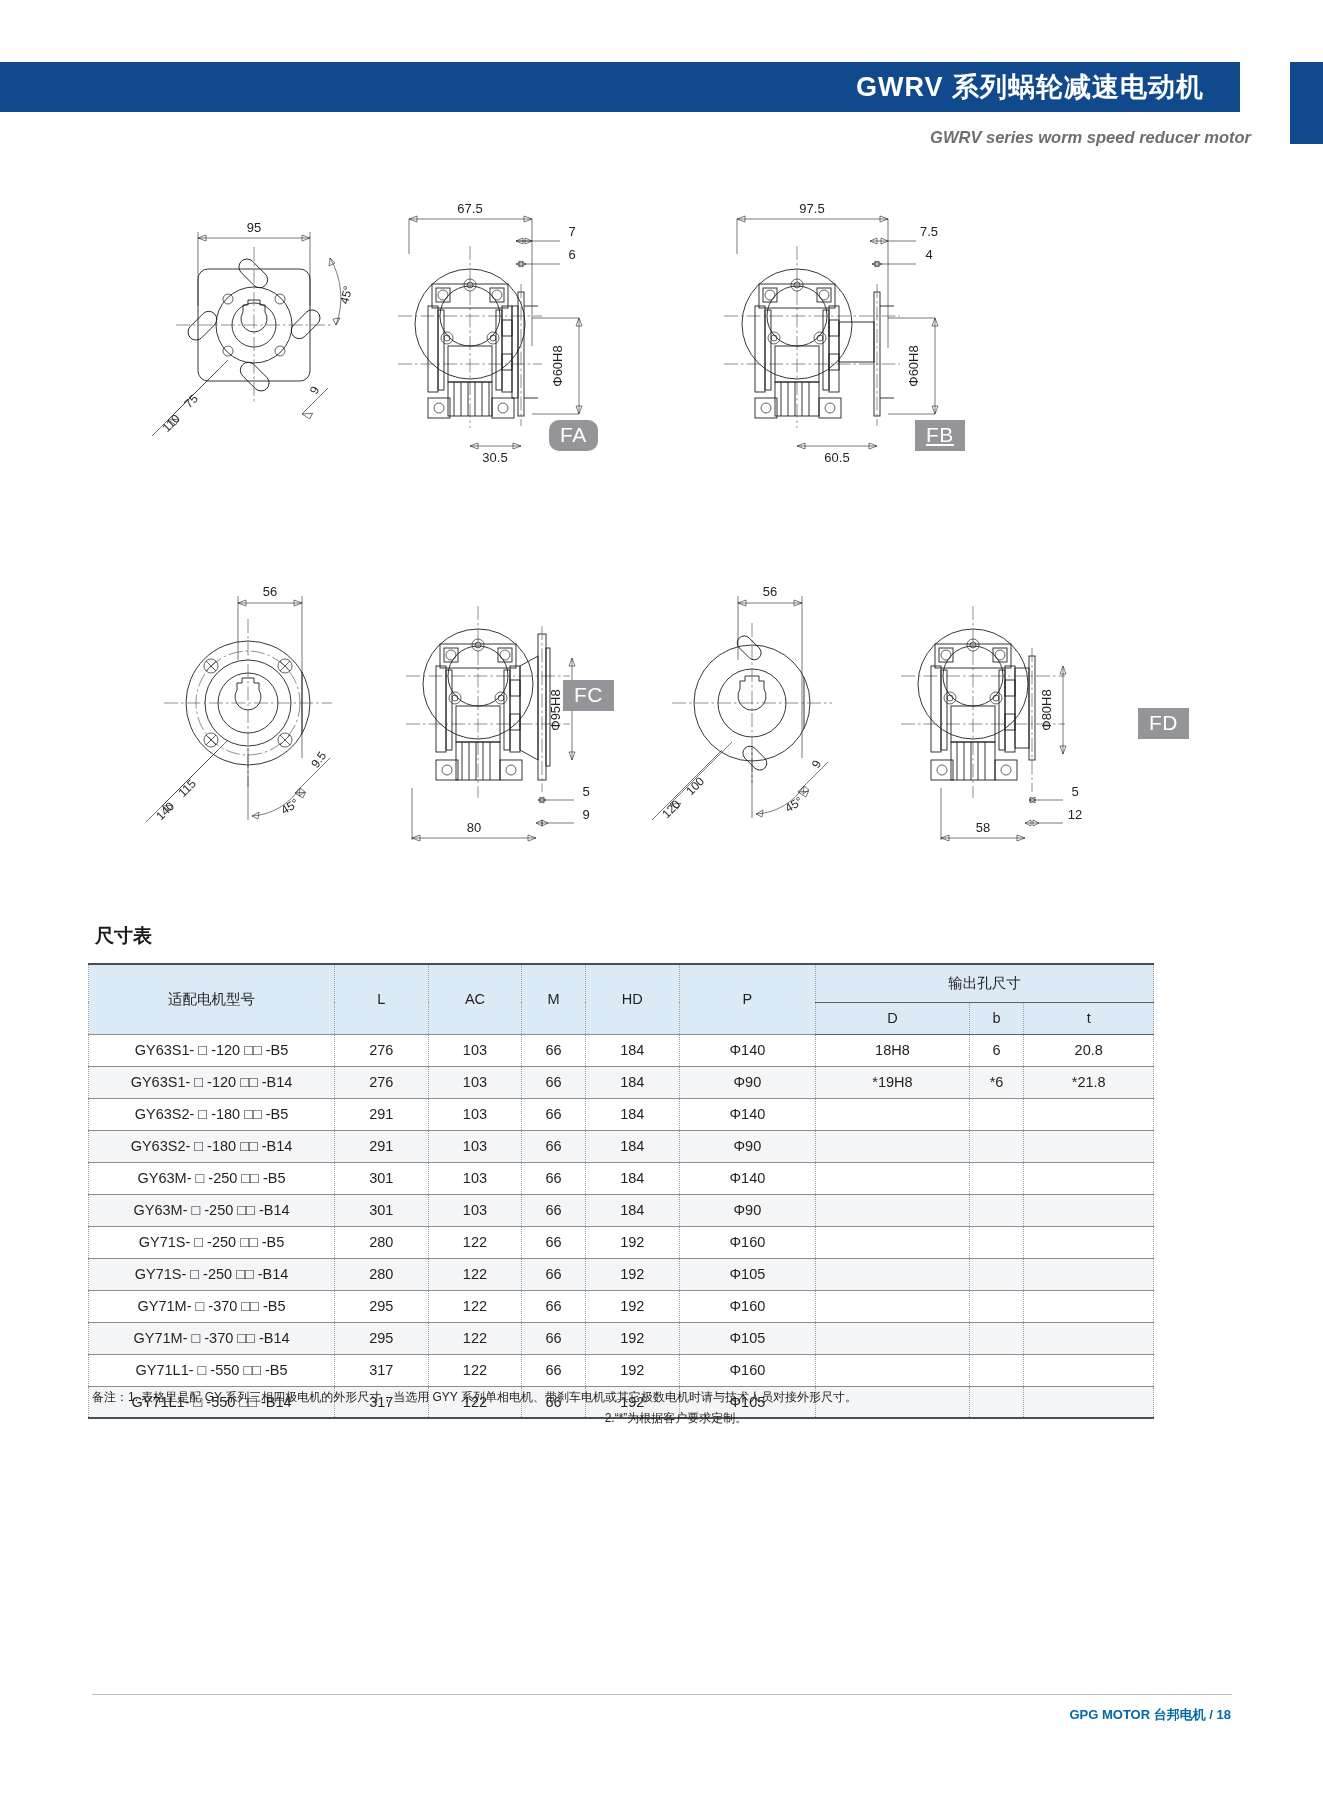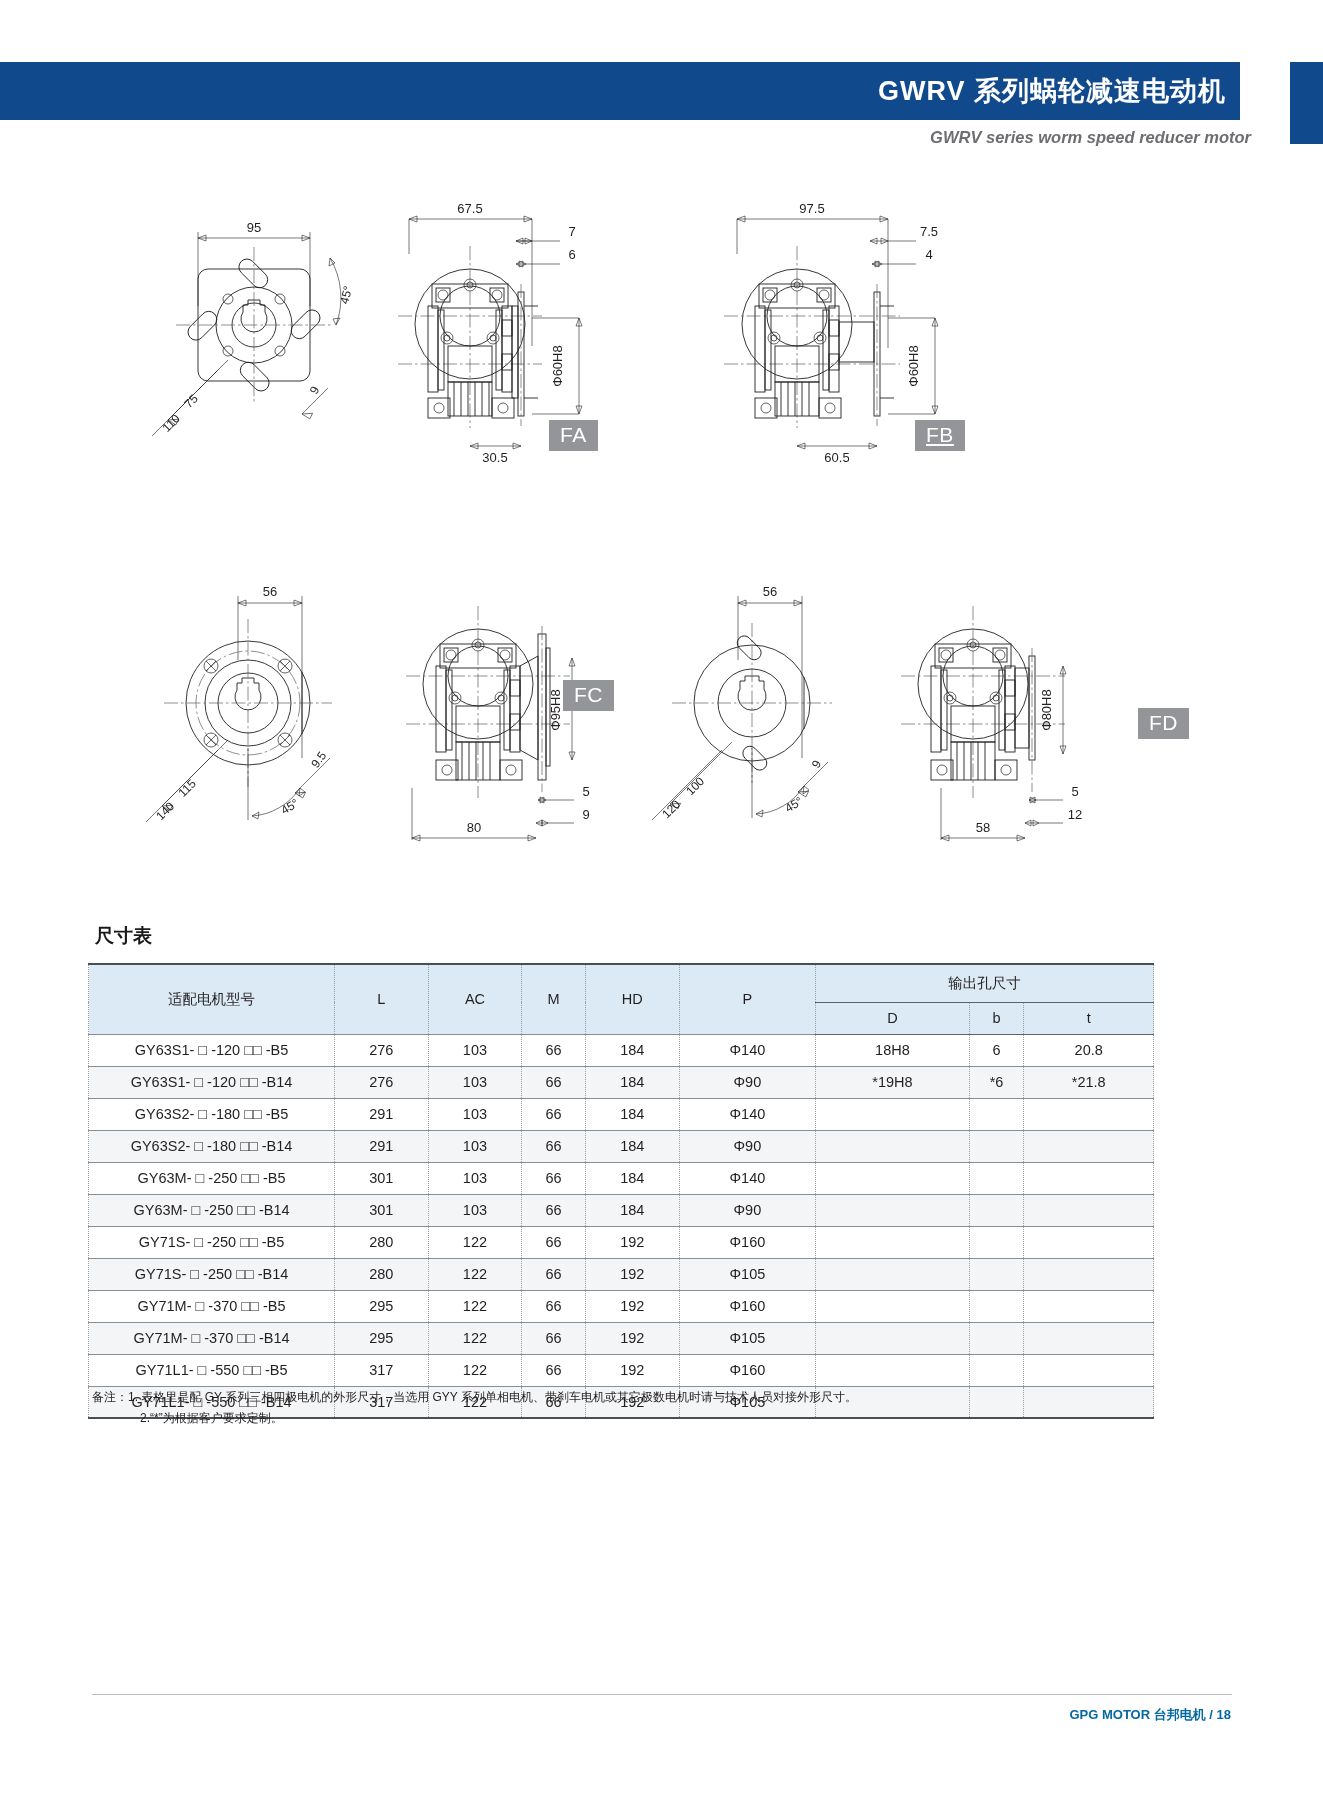--- a/index.html
+++ b/index.html
@@ -10,24 +10,24 @@
     font-family:"Liberation Sans","DejaVu Sans",sans-serif;
     color:#231f20;
     position:relative;
     overflow:hidden;
   }
 
   
   .header-wrap { position:relative; width:100%; height:170px; }
   .header-bar {
     position:absolute; left:0; top:62px;
-    width:1240px; height:58px;
+    width:1240px; height:50px;
     background:#10498c;
     display:flex; align-items:center; justify-content:flex-end;
-    padding-right:14px;
+    padding-right:36px;
   }
   .header-title {
     color:#ffffff;
     font-size:27px;
     font-weight:bold;
     letter-spacing:1px;
     white-space:nowrap;
   }
   .header-tab {
     position:absolute; left:1290px; top:62px;
@@ -98,21 +98,21 @@
   .tbl-top-rule { border-top:2px solid #4a4f54; }
   .tbl-bot-rule { border-bottom:2px solid #4a4f54; }
   .hdr-sep { border-bottom:1px solid #5f6368; }
 
   
   .notes {
     position:absolute; left:92px; top:1387px;
     font-size:12px; line-height:1.75; color:#231f20;
     width:1120px;
   }
-  .notes .l2 { margin-left:48px; }
+  .notes .l2 { margin-left:48px;text-align:center; }
 
   
   .footer-rule {
     position:absolute; left:92px; top:1694px;
     width:1140px; height:1px; background:#b9bcc0;
   }
   .footer-text {
     position:absolute; right:92px; top:1706px;
     font-size:13px; font-weight:bold; color:#0369a1;
     white-space:nowrap;
@@ -270,21 +270,21 @@
       <line class="ln-dim" x1="140" y1="130" x2="187" y2="130"></line>
       <line class="ln-dim" x1="140" y1="226" x2="187" y2="226"></line>
       <text class="dimtxt" x="170" y="178" text-anchor="middle" transform="rotate(-90 170 178)">Φ60H8</text>
 
       <line class="ln-dim" x1="78" y1="258" x2="129" y2="258"></line>
       <path class="ln-dim" d="M78 258 l8 -3 v6 z" fill="#231f20"></path>
       <path class="ln-dim" d="M129 258 l-8 -3 v6 z" fill="#231f20"></path>
       <text class="dimtxt" x="103" y="274" text-anchor="middle">30.5</text>
     </svg>
   </div>
-  <div class="badge" style="left:549px; top:250px;">FA</div>
+  <div class="badge" style="left:549px; top:250px;border-radius:10px;">FA</div>
 
   <div class="dwg" style="left:700px; top:18px;">
     <svg width="290" height="280" viewBox="0 0 290 280">
 
       <line class="ln-dim" x1="37" y1="31" x2="188" y2="31"></line>
       <path class="ln-dim" d="M37 31 l8 -3 v6 z" fill="#231f20"></path>
       <path class="ln-dim" d="M188 31 l-8 -3 v6 z" fill="#231f20"></path>
       <line class="ln-dim" x1="37" y1="31" x2="37" y2="66"></line>
       <line class="ln-dim" x1="188" y1="31" x2="188" y2="160"></line>
       <text class="dimtxt" x="112" y="25" text-anchor="middle">97.5</text>

